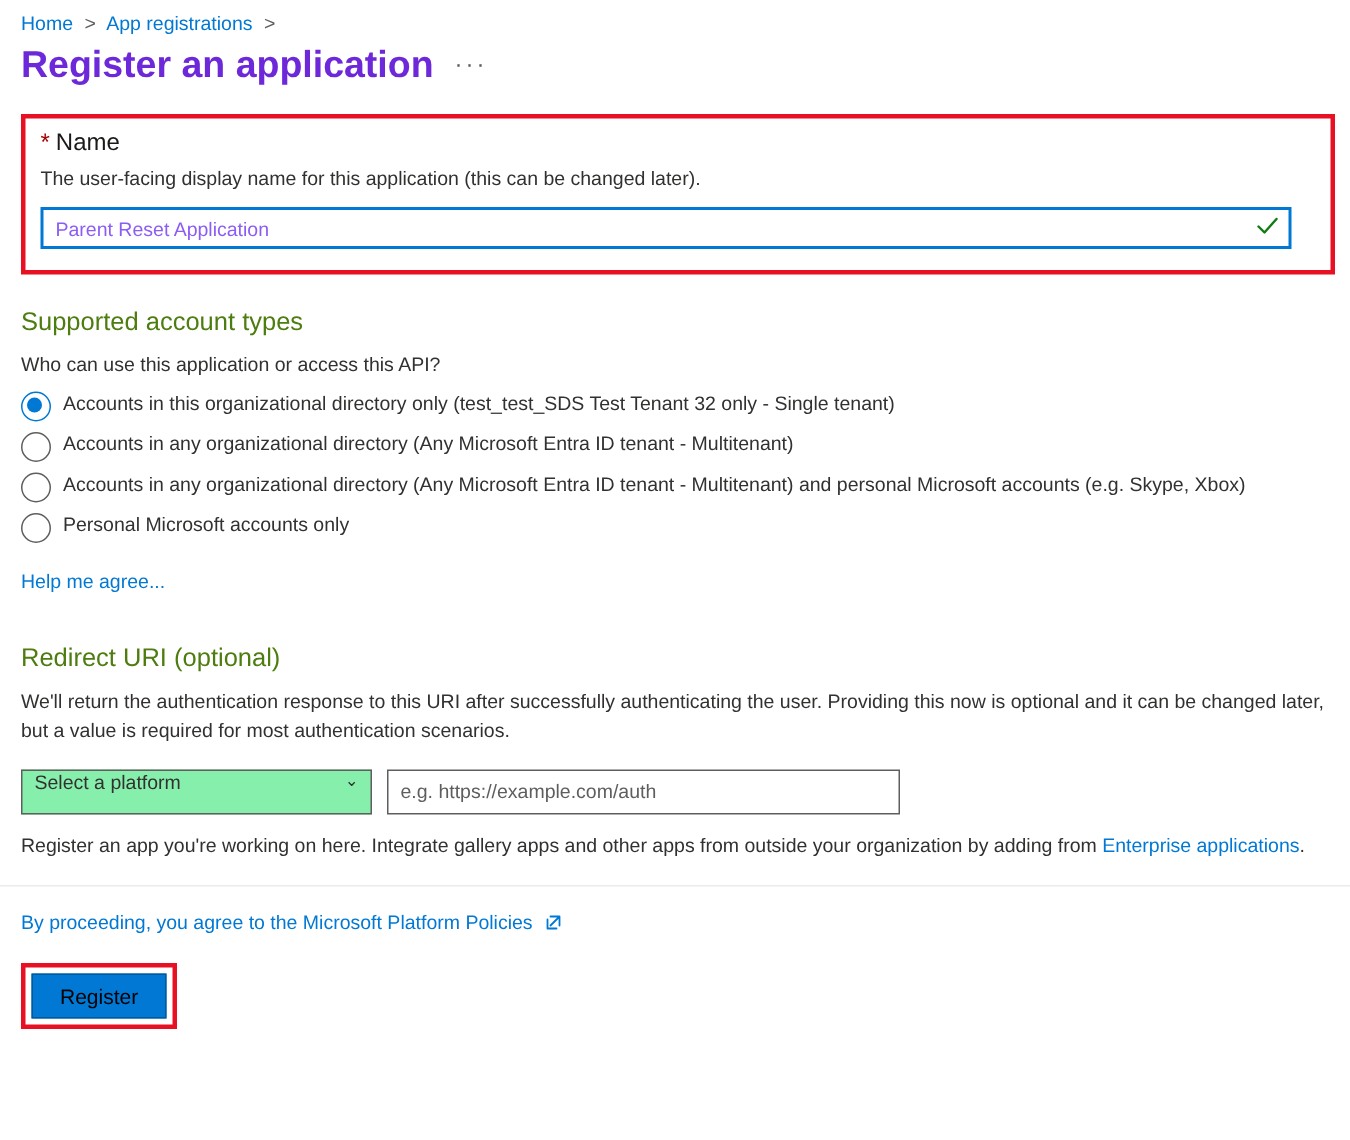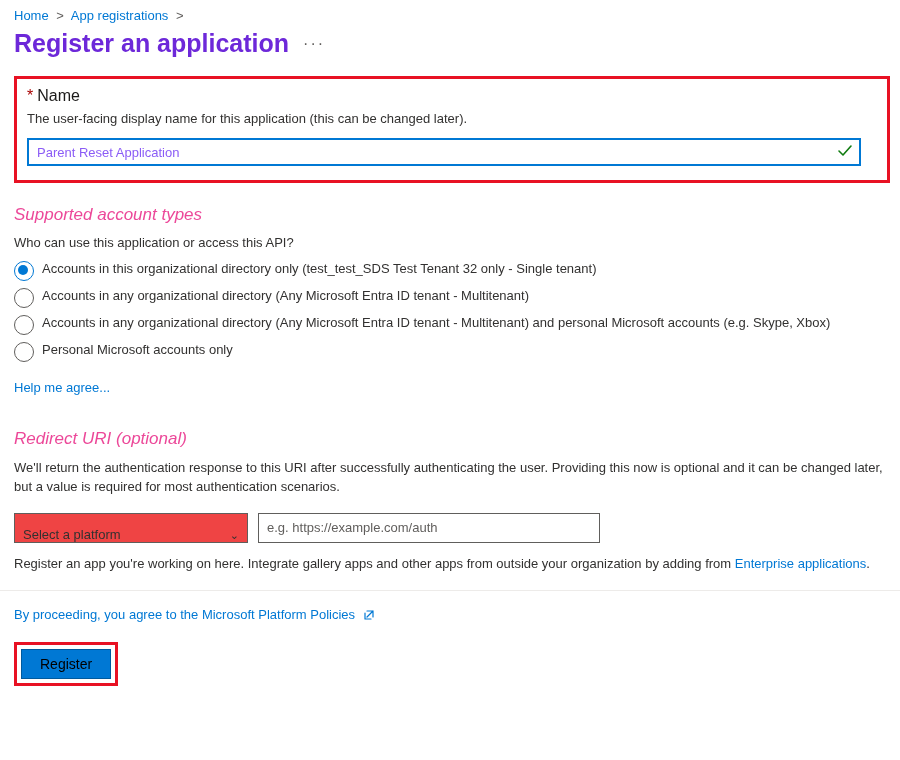--- a/index.html
+++ b/index.html
@@ -84,23 +84,22 @@
     right: 8px;
     top: 5px;
     width: 16px;
     height: 16px;
   }
   .check-icon svg { display:block; }
   
   h2.subheader {
     font-size: 17px;
     font-weight: 400;
-    color: #ec4899;
+    color: #4d7c0f;
     margin: 22px 0 10px 0;
-    font-style: italic;
   }
   .question {
     font-size: 13px;
     margin: 0 0 10px 0;
   }
   .radio-list {
     display: flex;
     flex-direction: column;
     gap: 6px;
   }
@@ -145,27 +144,27 @@
   .redirect-row {
     display: flex;
     gap: 10px;
     margin-bottom: 12px;
   }
   .platform-select {
     width: 234px;
     height: 30px;
     border: 1px solid #605e5c;
     display: flex;
-    align-items: flex-end;
+    align-items: flex-start;
     justify-content: space-between;
     padding: 0 8px;
     font-size: 13px;
     color: #323130;
     box-sizing: border-box;
-    background:#ef4444;
+    background:#86efac;
     gap:40px;
   }
   .platform-select .chev {
     font-size: 11px;
     color: #323130;
   }
   .uri-input {
     width: 342px;
     height: 30px;
     border: 1px solid #605e5c;

